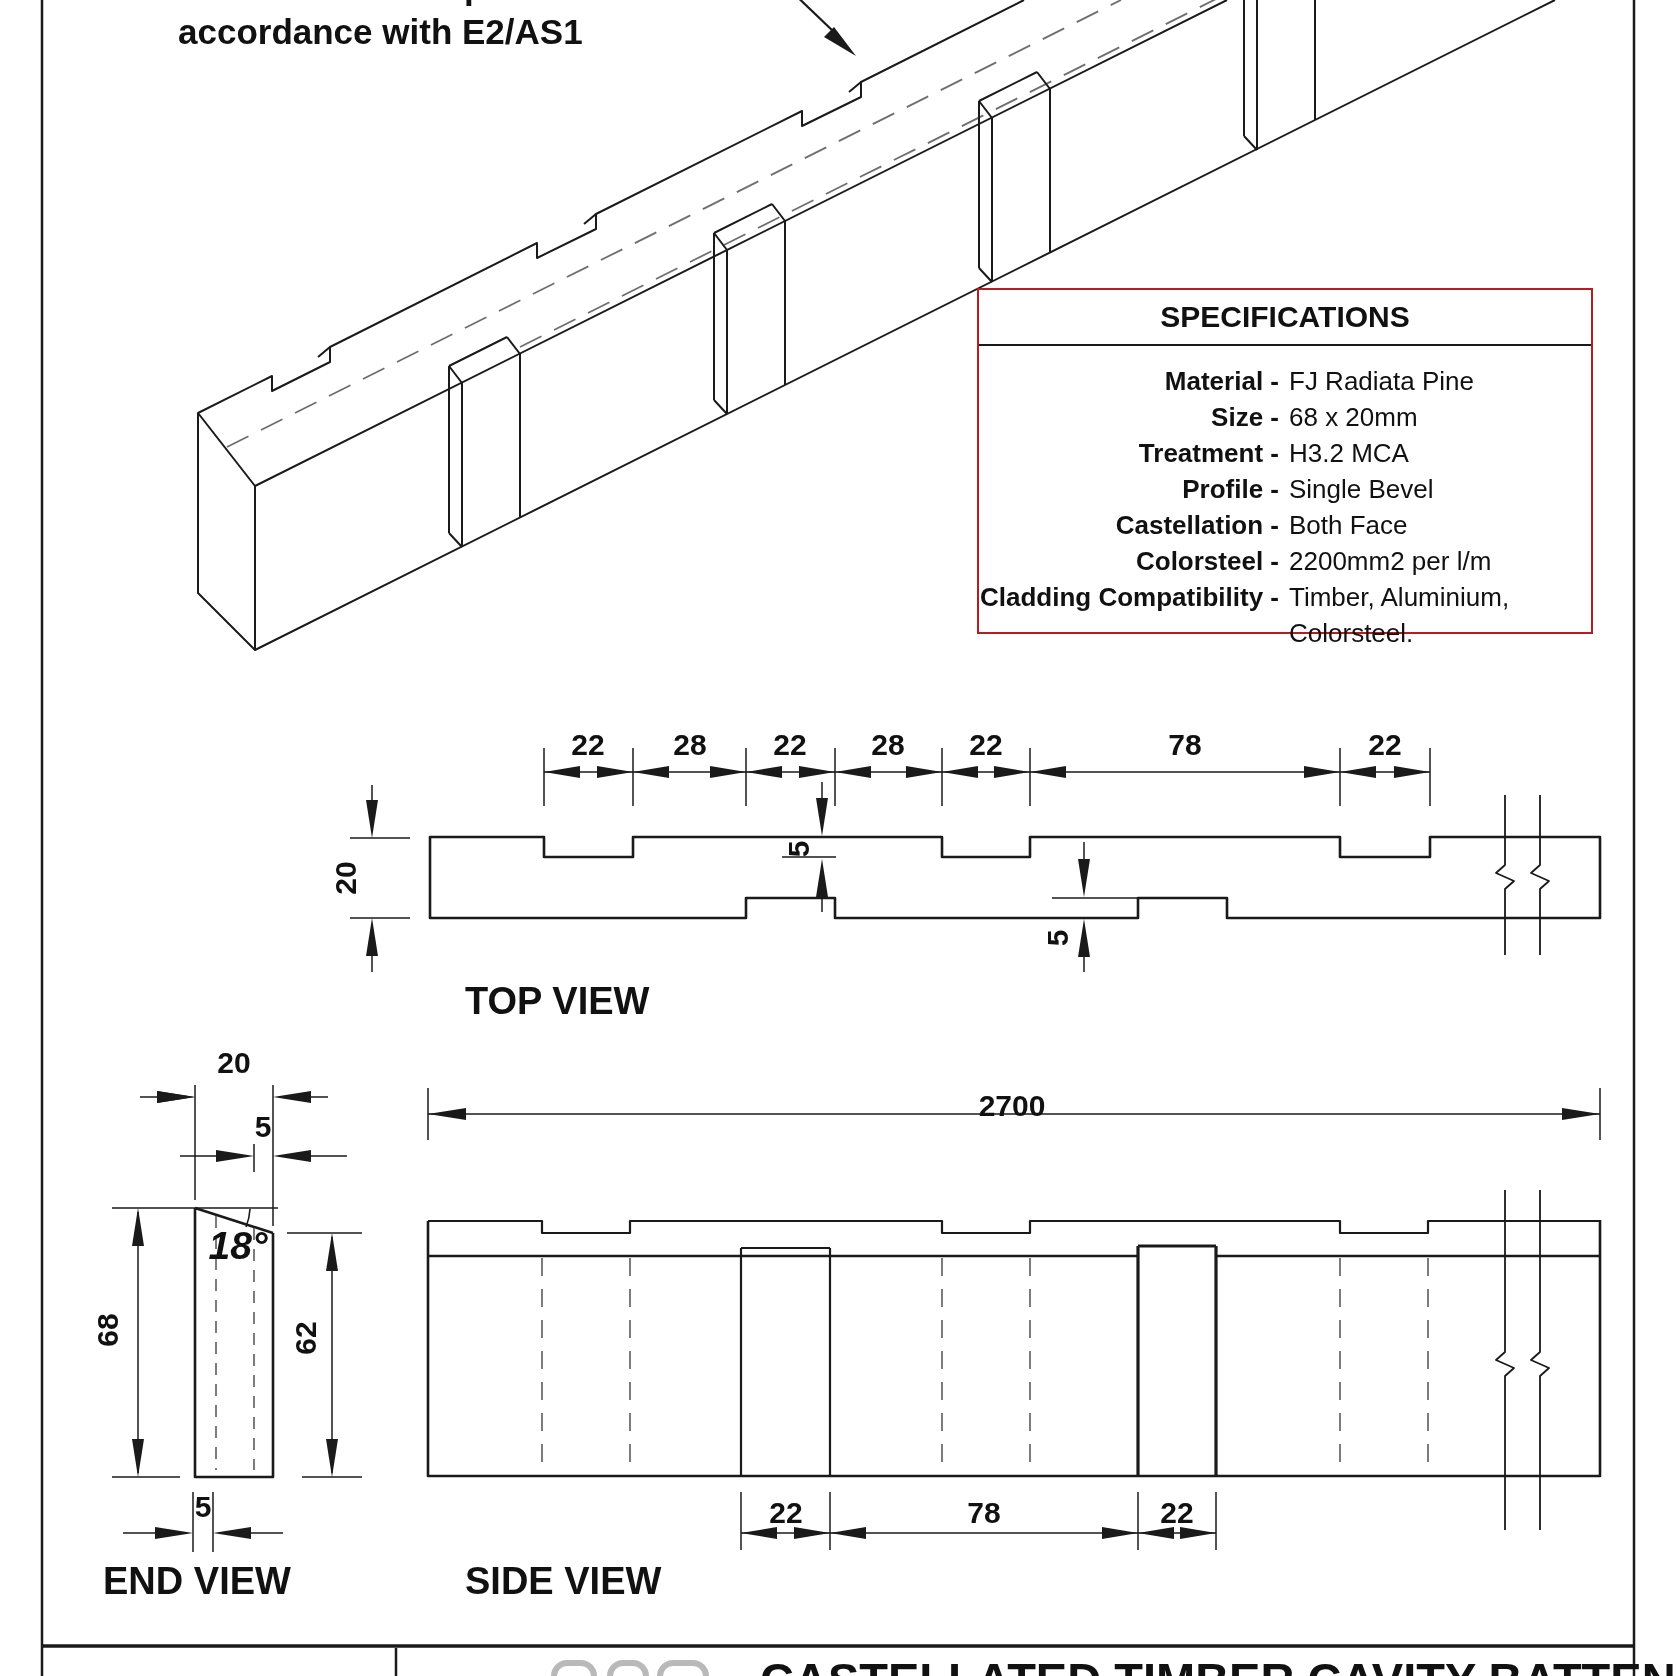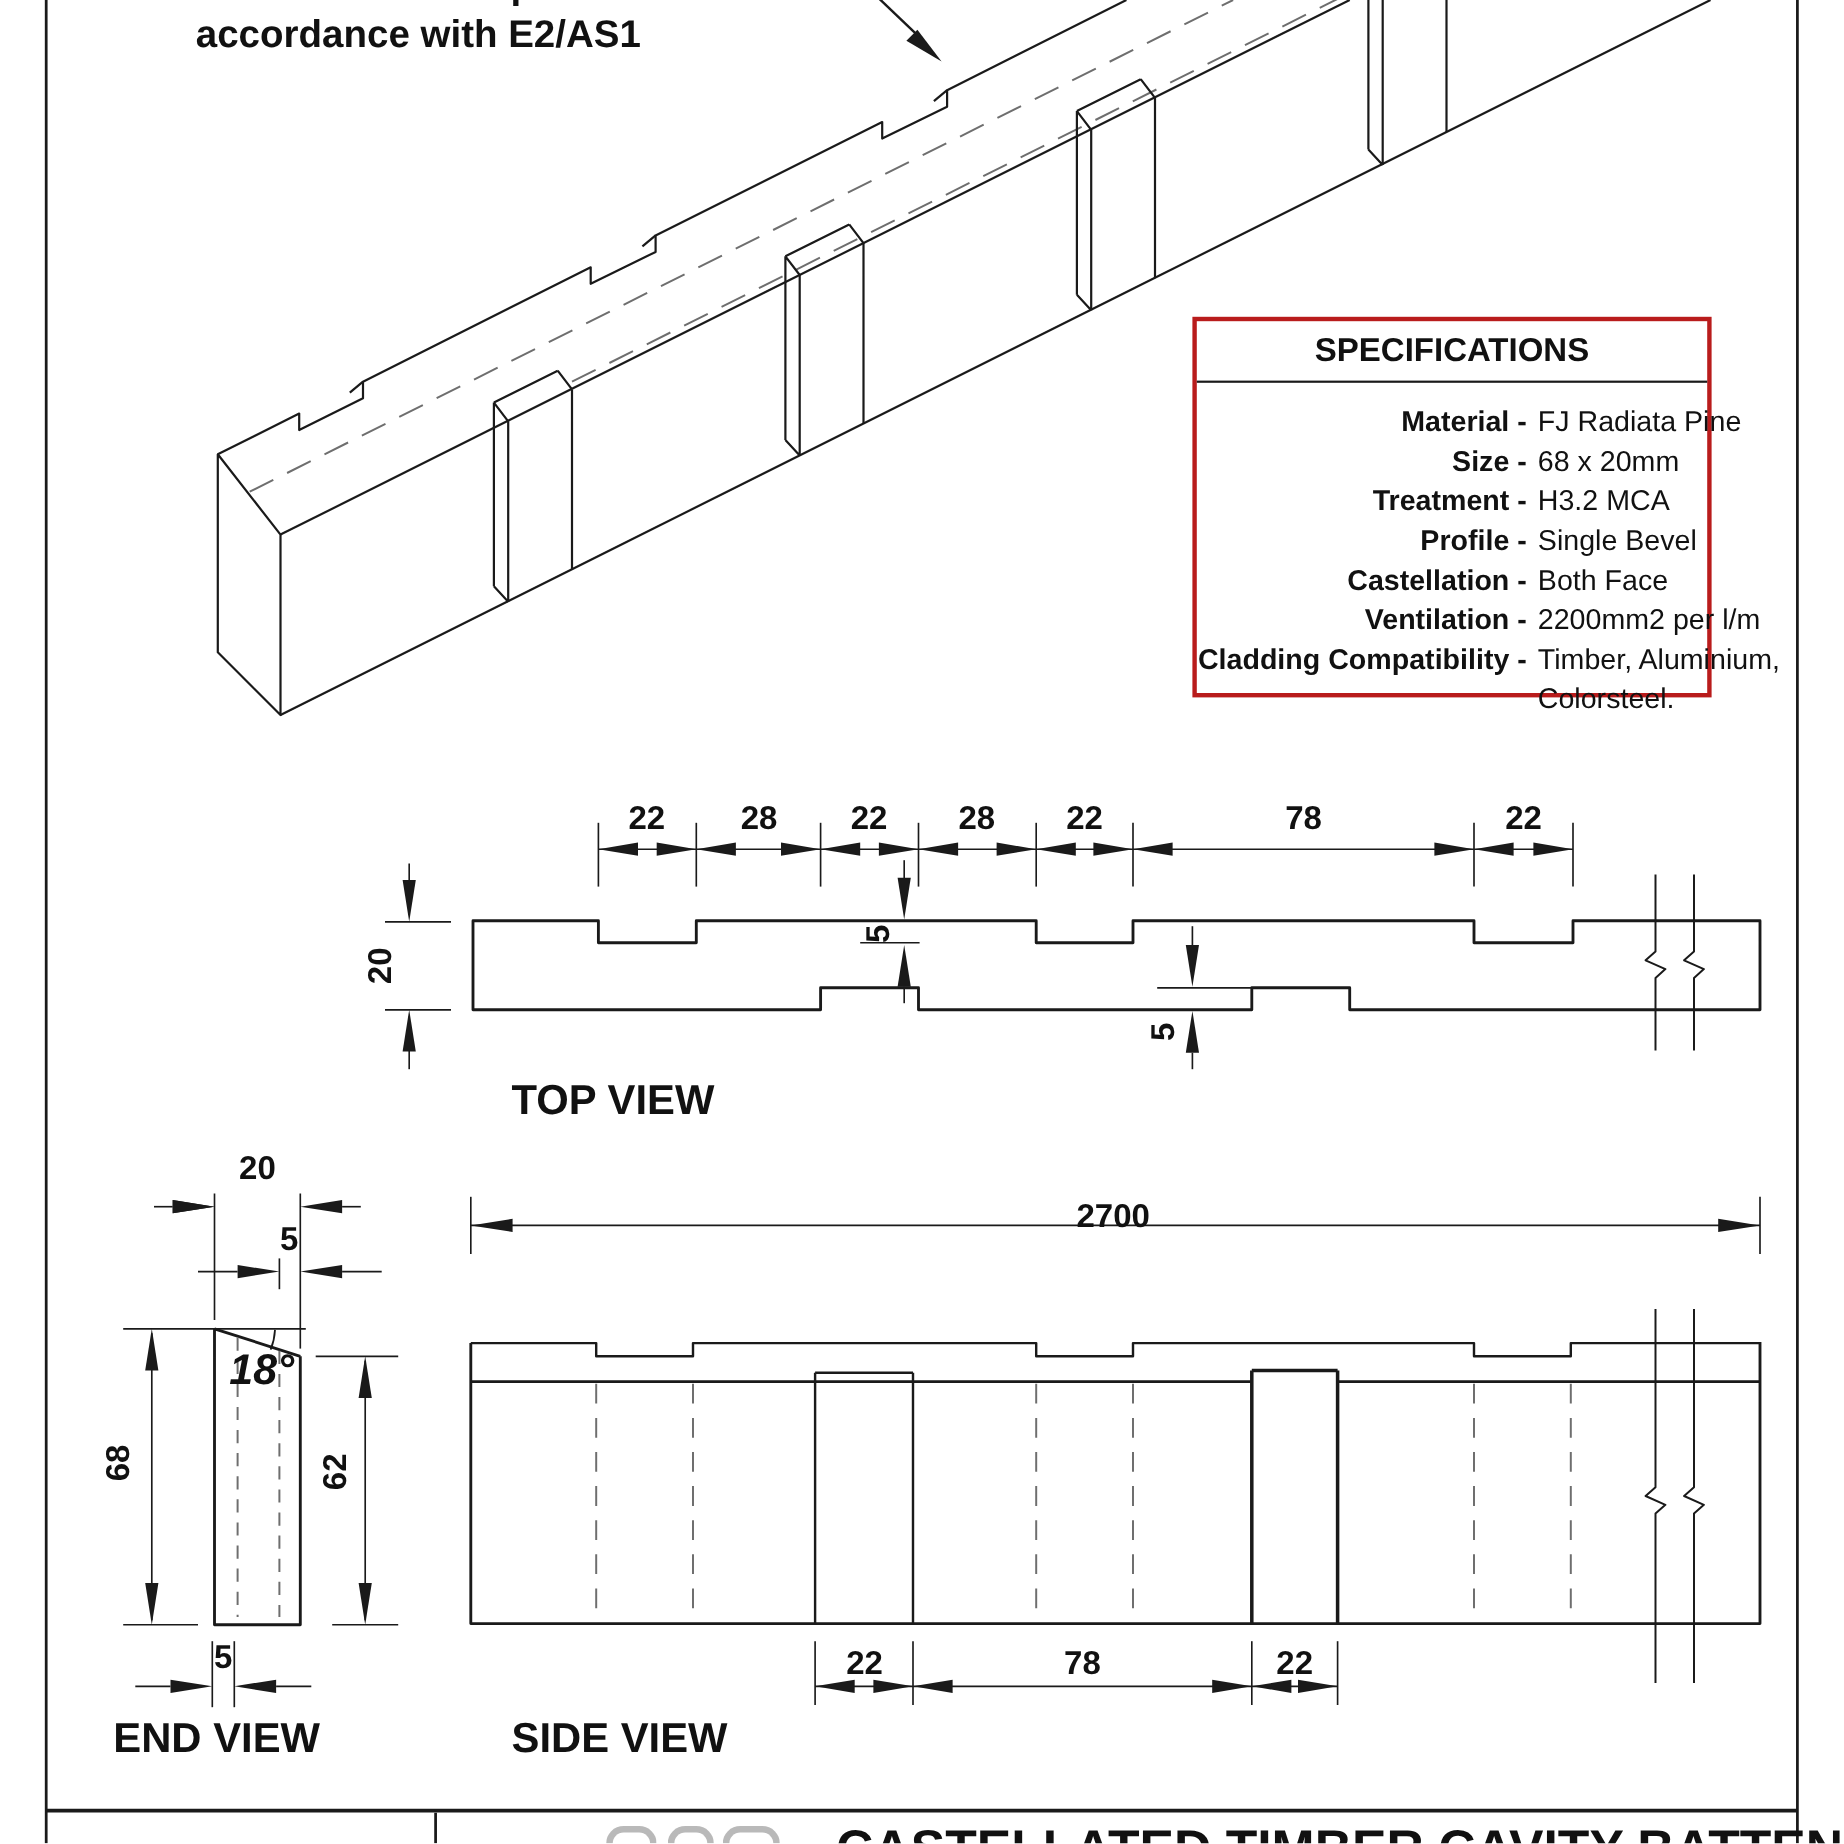--- a/index.html
+++ b/index.html
@@ -7,22 +7,22 @@
         font-family:"Liberation Sans",sans-serif;color:#111;}
   svg{position:absolute;left:0;top:0;}
   .txt{position:absolute;white-space:nowrap;color:#111;}
   .dim{font-weight:bold;font-size:30px;transform:translateX(-50%);}
   .dimrot{font-weight:bold;font-size:30px;transform:translate(-50%,-50%) rotate(-90deg);}
   .viewlabel{font-weight:bold;font-size:38px;letter-spacing:0px;}
   .note{font-weight:bold;font-size:35px;line-height:45px;}
   .angle{font-weight:bold;font-style:italic;font-size:39px;transform:translateX(-50%);}
   .warn{font-size:27px;}
   .sheettitle{font-weight:bold;font-size:47px;text-align:center;}
-  .specbox{position:absolute;left:1084px;top:288px;width:472px;height:346px;
-           border:4px solid #b91c1c;box-sizing:border-box;background:#fff;}
+  .specbox{position:absolute;left:977px;top:288px;width:616px;height:346px;
+           border:2px solid #b91c1c;box-sizing:border-box;background:#fff;}
   .spectitle{font-weight:bold;font-size:30px;text-align:center;line-height:54px;height:54px;
              border-bottom:2px solid #1a1a1a;}
   .specrows{padding-top:17px;}
   .specrow{height:36px;line-height:36px;font-size:26px;white-space:nowrap;}
   .speclabel{display:inline-block;width:300px;text-align:right;font-weight:bold;margin-right:10px;}
   .specvalue{font-weight:normal;}
   .logofrag{position:absolute;left:545px;top:1660px;width:170px;height:16px;overflow:hidden;}
   .logofrag span{position:absolute;border:6px solid #b9b9b9;border-bottom:none;
                  border-radius:16px 16px 0 0;height:18px;}
 </style>
@@ -208,21 +208,21 @@
 </div>
 
 <div class="specbox">
   <div class="spectitle">SPECIFICATIONS</div>
   <div class="specrows">
     <div class="specrow"><span class="speclabel">Material -</span><span class="specvalue">FJ Radiata Pine</span></div>
     <div class="specrow"><span class="speclabel">Size -</span><span class="specvalue">68 x 20mm</span></div>
     <div class="specrow"><span class="speclabel">Treatment -</span><span class="specvalue">H3.2 MCA</span></div>
     <div class="specrow"><span class="speclabel">Profile -</span><span class="specvalue">Single Bevel</span></div>
     <div class="specrow"><span class="speclabel">Castellation -</span><span class="specvalue">Both Face</span></div>
-    <div class="specrow"><span class="speclabel">Ventilation -</span><span class="specvalue">2200mm2 per l/m</span></div>
+    <div class="specrow"><span class="speclabel">Colorsteel -</span><span class="specvalue">2200mm2 per l/m</span></div>
     <div class="specrow"><span class="speclabel">Cladding Compatibility -</span><span class="specvalue">Timber, Aluminium,</span></div>
     <div class="specrow"><span class="speclabel"></span><span class="specvalue">Colorsteel.</span></div>
   </div>
 </div>
 
 <span class="txt dim" style="left:588px;top:728px;">22</span>
 <span class="txt dim" style="left:690px;top:728px;">28</span>
 <span class="txt dim" style="left:790px;top:728px;">22</span>
 <span class="txt dim" style="left:888px;top:728px;">28</span>
 <span class="txt dim" style="left:986px;top:728px;">22</span>

